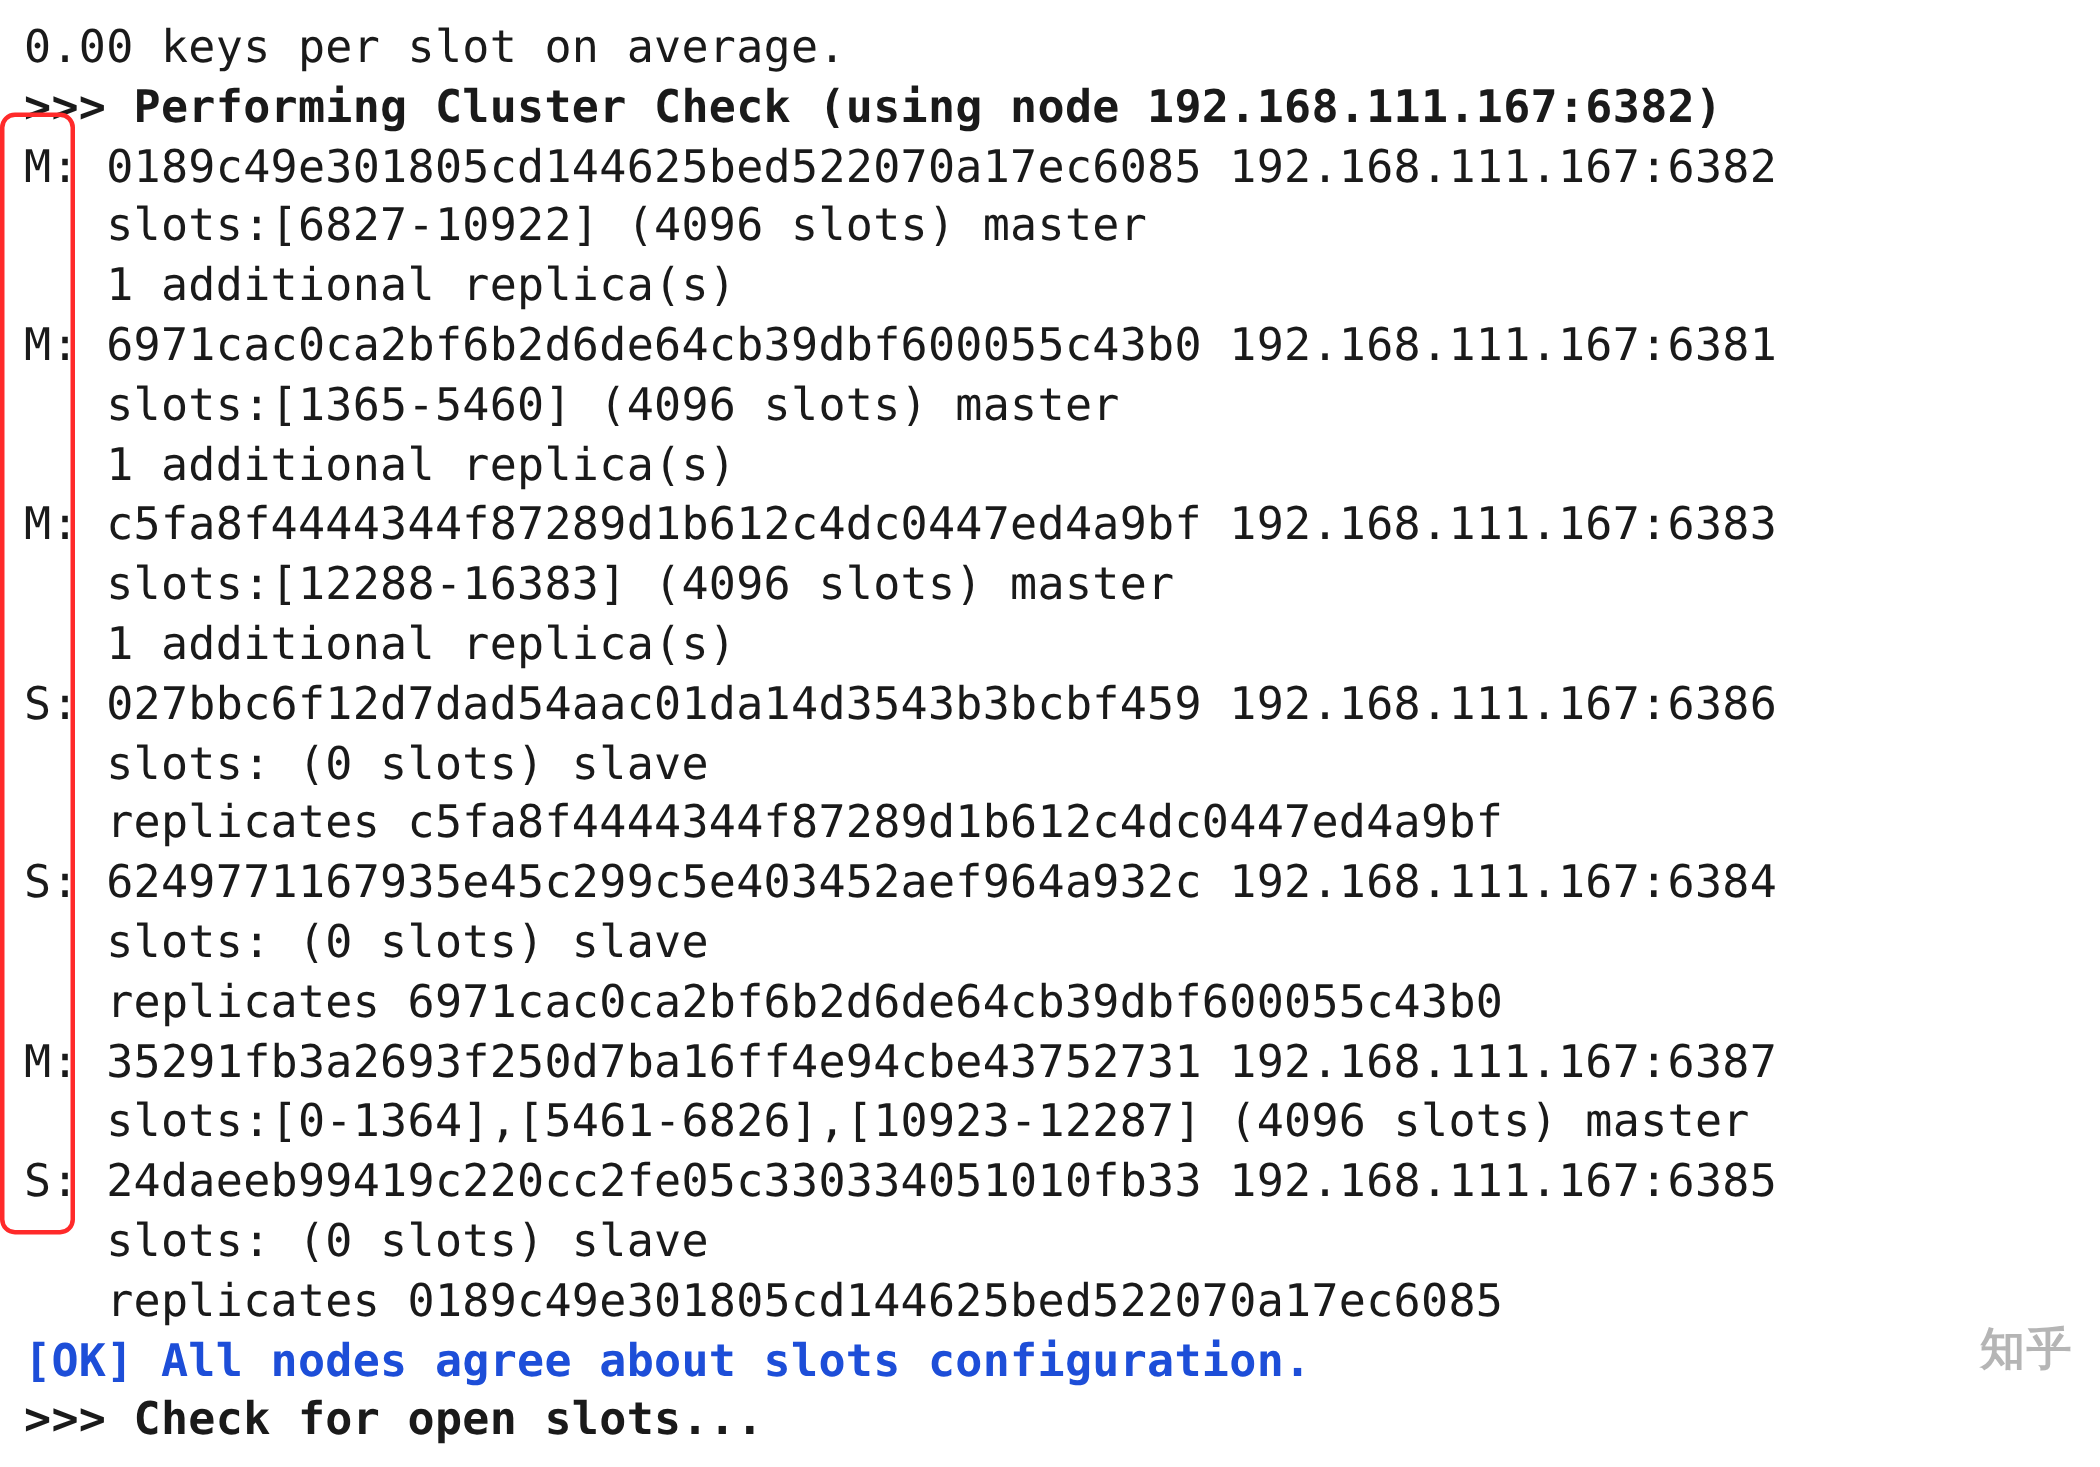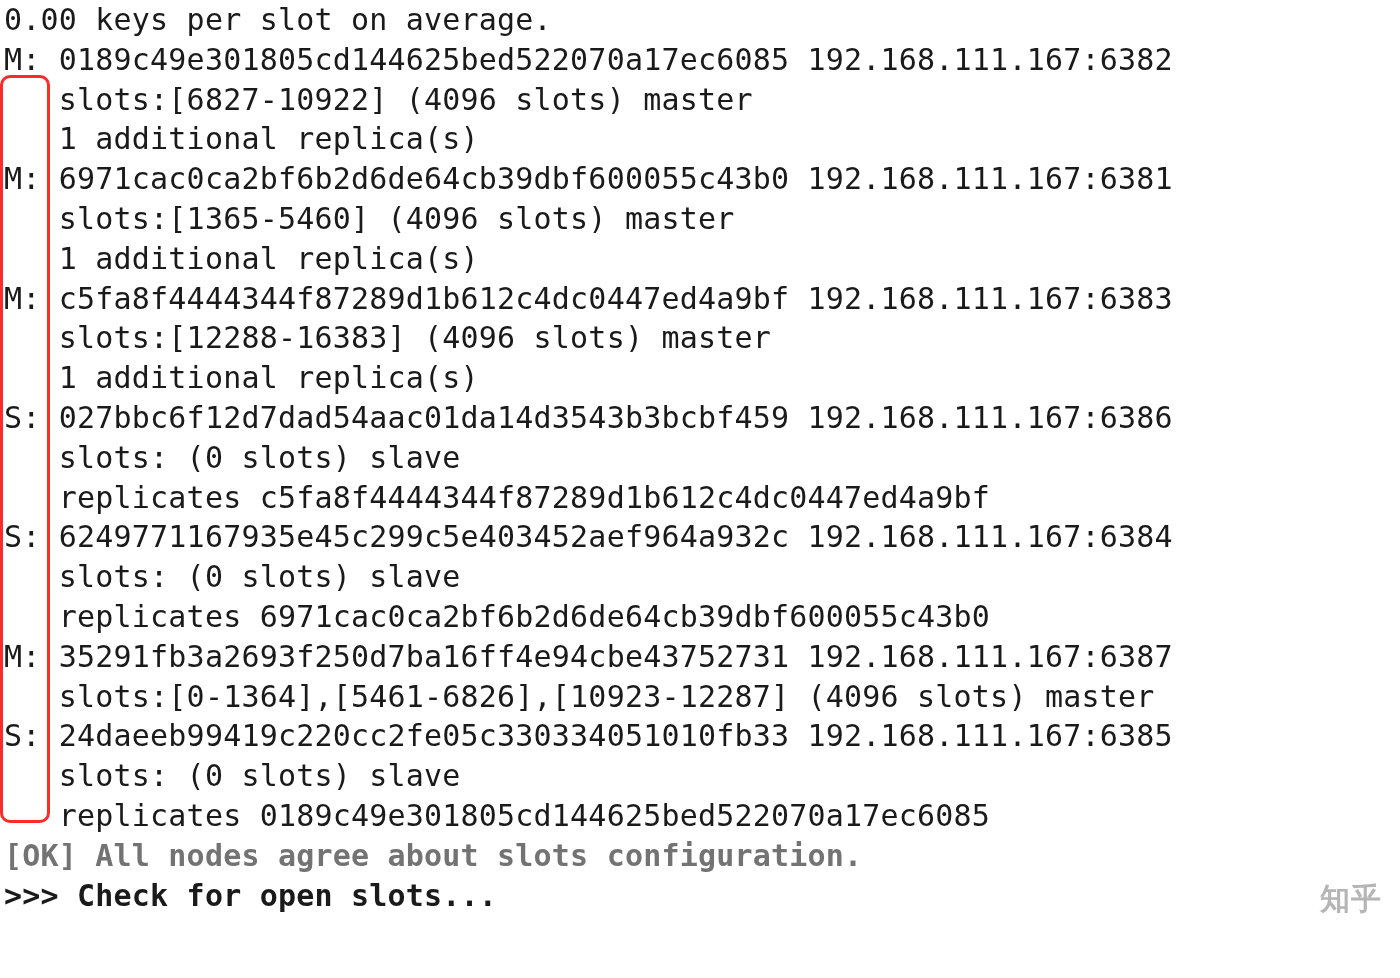--- a/index.html
+++ b/index.html
@@ -4,31 +4,31 @@
 <style>
   html,body {
     margin:0;
     padding:0;
     background:#ffffff;
     width:1400px;
     height:978px;
     overflow:hidden;
   }
   pre.terminal {
-    margin:0;
+    margin:12px;
     padding:0 0 0 4px;
     font-family:"DejaVu Sans Mono","Liberation Mono",Menlo,Consolas,monospace;
     font-size:30px;
     line-height:39.8px;
     color:#1a1a1a;
     white-space:pre;
     letter-spacing:0.2px;
   }
   .bold { font-weight:700; }
-  .ok   { color:#737373; font-weight:700; }
+  .ok   { color:#1d4ed8; font-weight:700; }
   .box {
     position:absolute;
     border:3px solid #ff2a2a;
     border-radius:10px;
     pointer-events:none;
   }
   .watermark {
     position:absolute;
     right:18px;
     bottom:58px;
@@ -44,20 +44,21 @@
   }
   .wm-logo {
     font-weight:700;
     letter-spacing:1px;
   }
 </style>
 </head>
 <body>
 
 <pre class="terminal" id="term">0.00 keys per slot on average.
+<span class="bold">&gt;&gt;&gt; Performing Cluster Check (using node 192.168.111.167:6382)</span>
 M: 0189c49e301805cd144625bed522070a17ec6085 192.168.111.167:6382
    slots:[6827-10922] (4096 slots) master
    1 additional replica(s)
 M: 6971cac0ca2bf6b2d6de64cb39dbf600055c43b0 192.168.111.167:6381
    slots:[1365-5460] (4096 slots) master
    1 additional replica(s)
 M: c5fa8f4444344f87289d1b612c4dc0447ed4a9bf 192.168.111.167:6383
    slots:[12288-16383] (4096 slots) master
    1 additional replica(s)
 S: 027bbc6f12d7dad54aac01da14d3543b3bcbf459 192.168.111.167:6386

